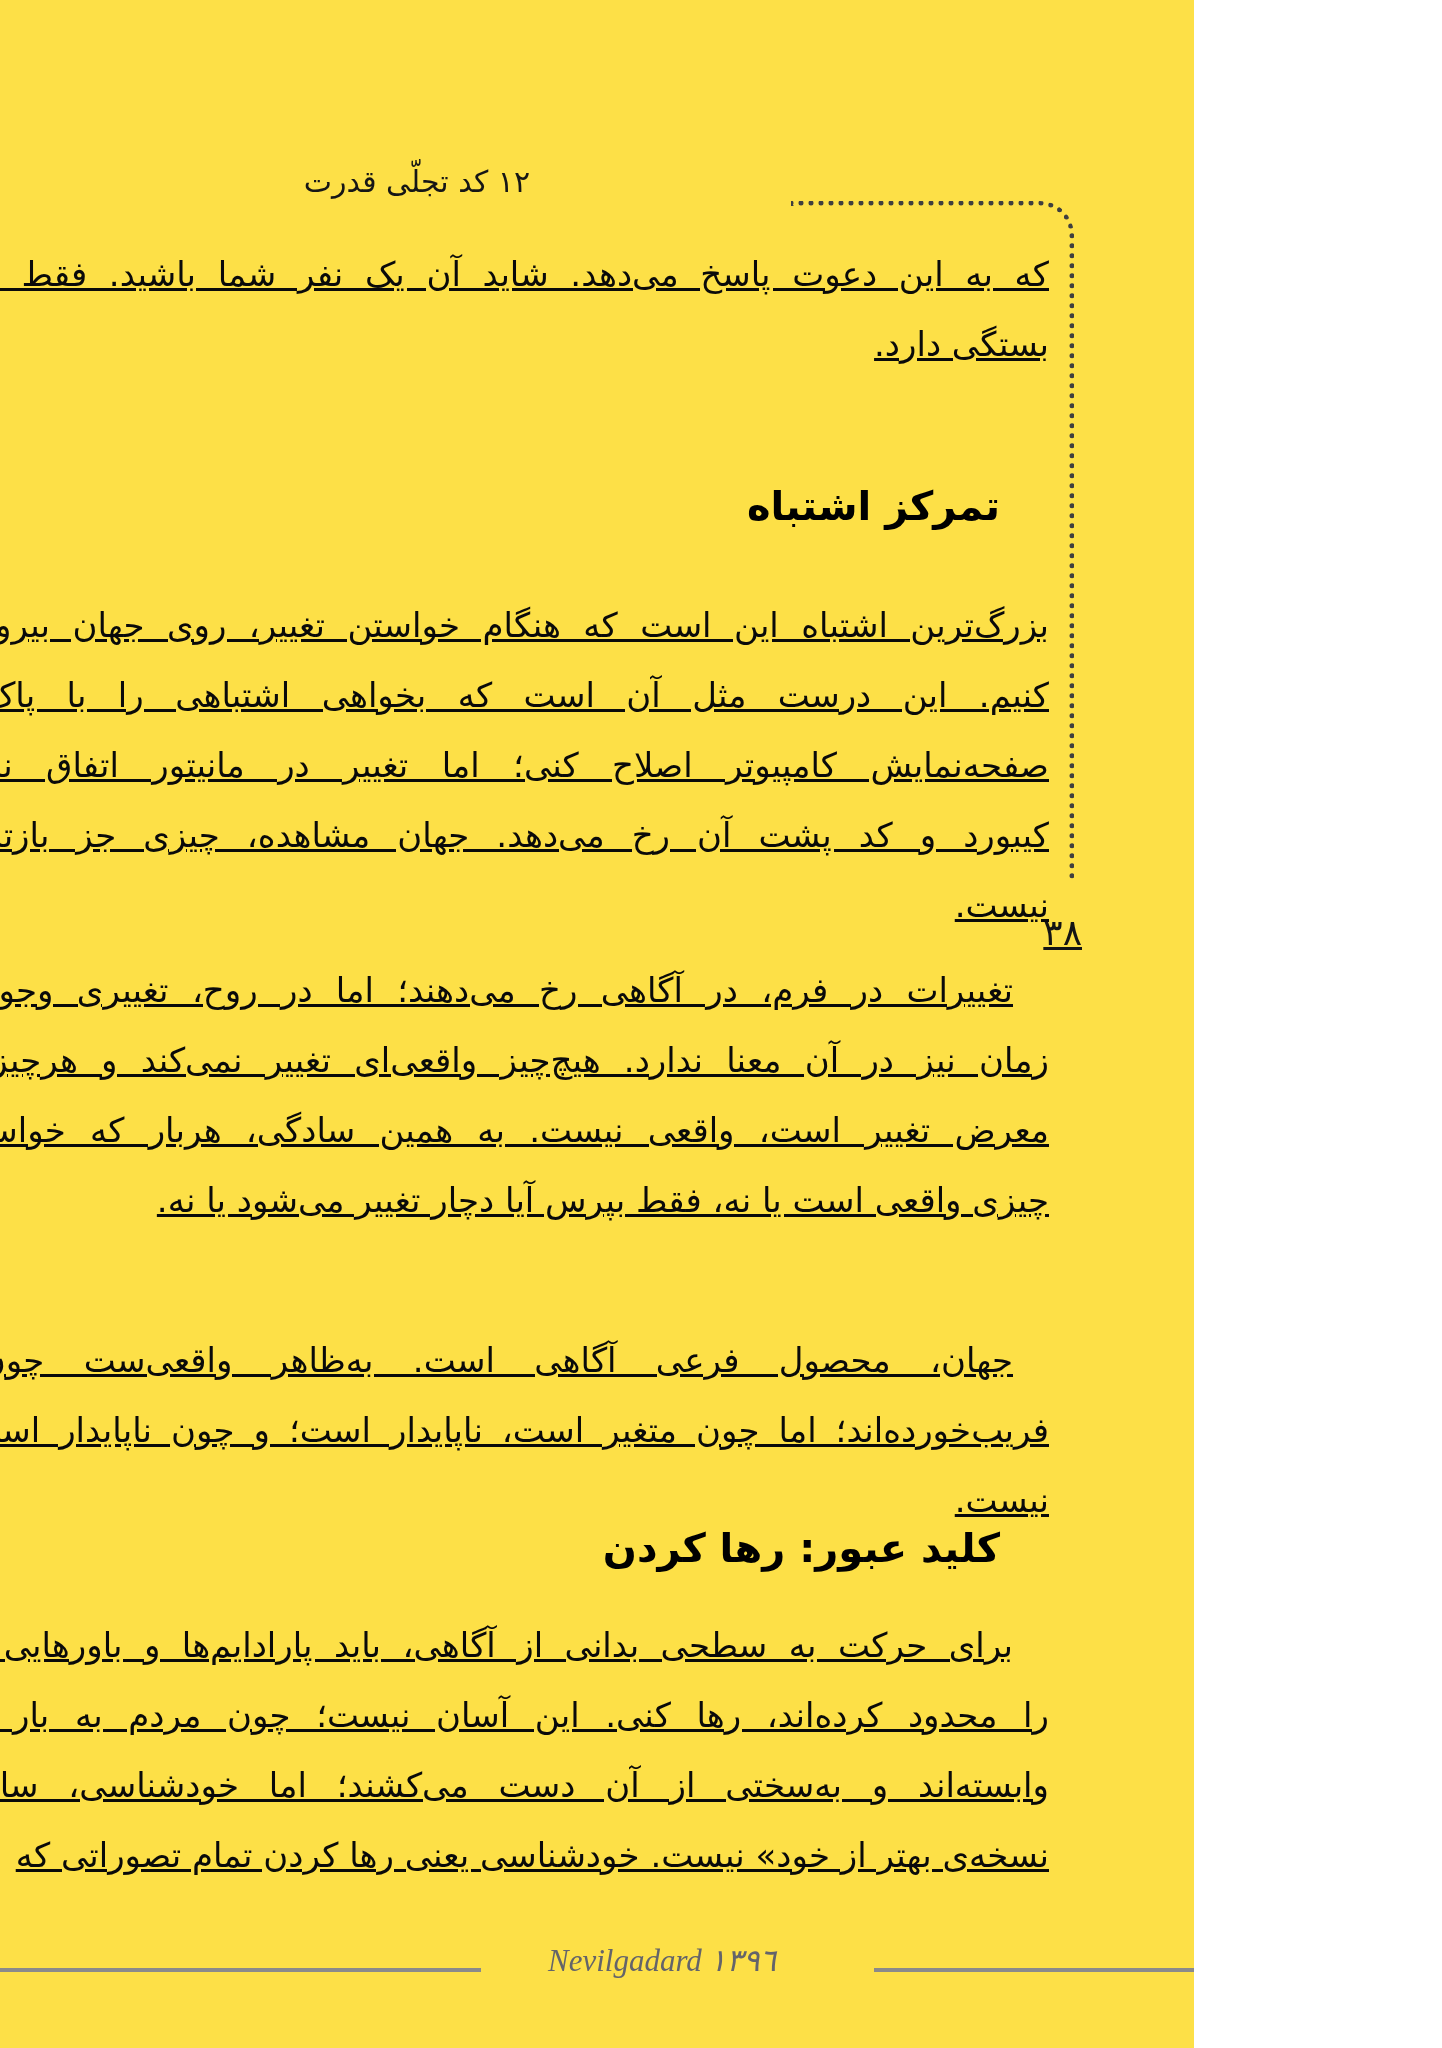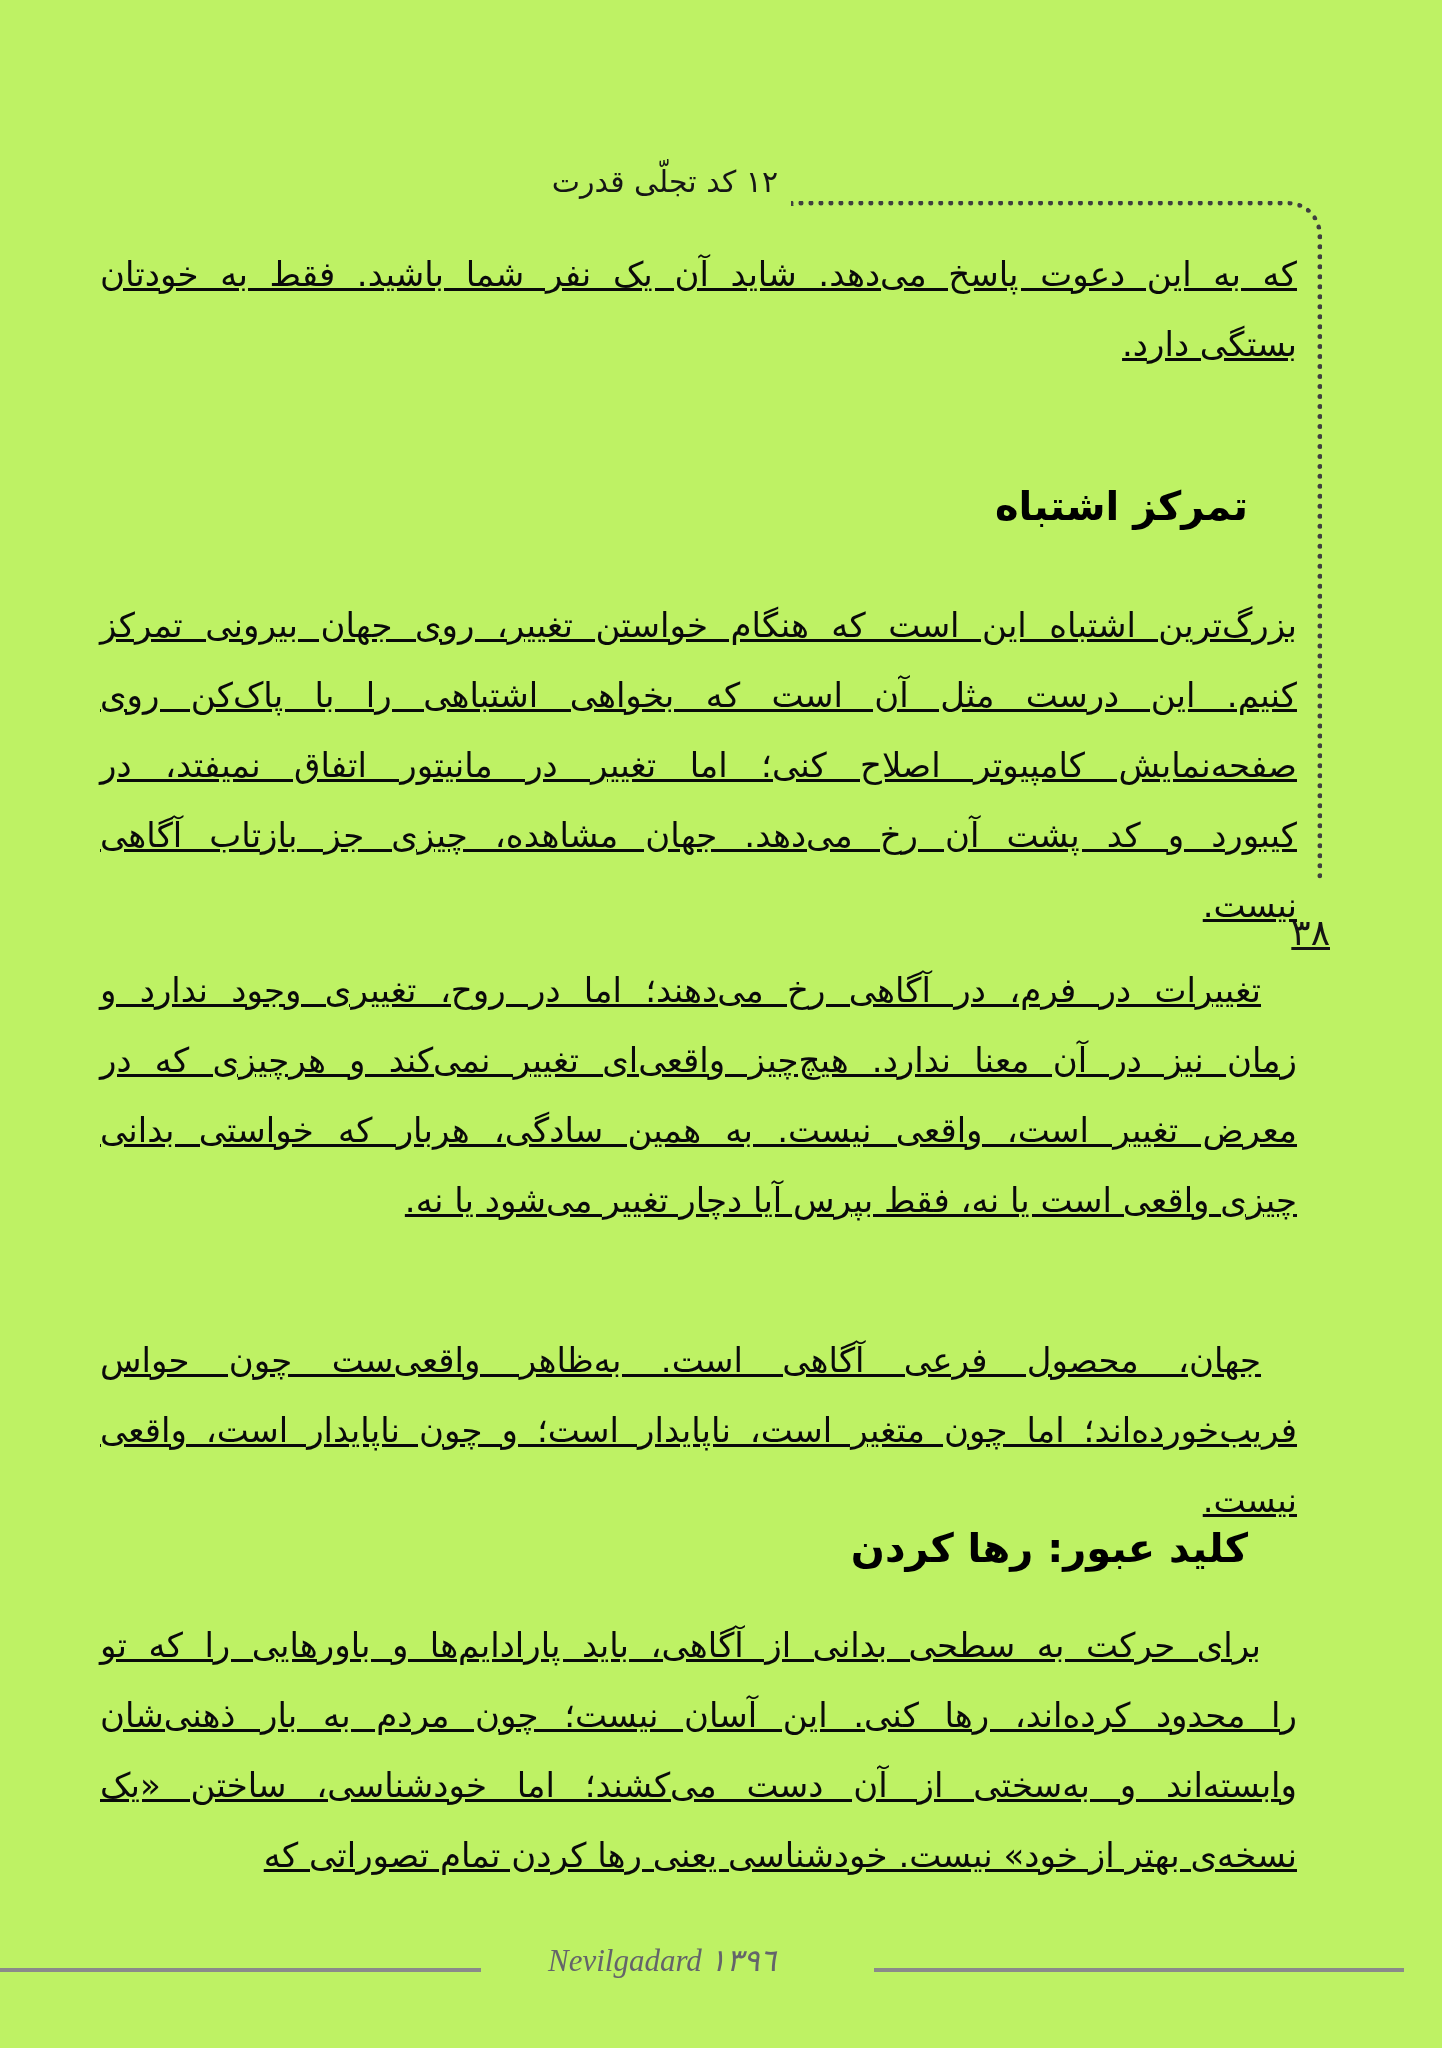--- a/index.html
+++ b/index.html
@@ -1,20 +1,20 @@
 <!DOCTYPE html>
 <html lang="fa"><head>
 <meta charset="utf-8">
 <style>
   html, body { margin: 0; padding: 0; background: #ffffff; }
   .page {
     position: relative;
-    width: 1442px;
+    width: 1194px;
     height: 2048px;
-    background: #bef264;
+    background: #fde047;
     overflow: hidden;
     direction: rtl;
     font-family: "DejaVu Sans", sans-serif;
     color: #0a0a0a;
   }
 
   
   .chapter-header {
     position: absolute;
     top: 160px;

